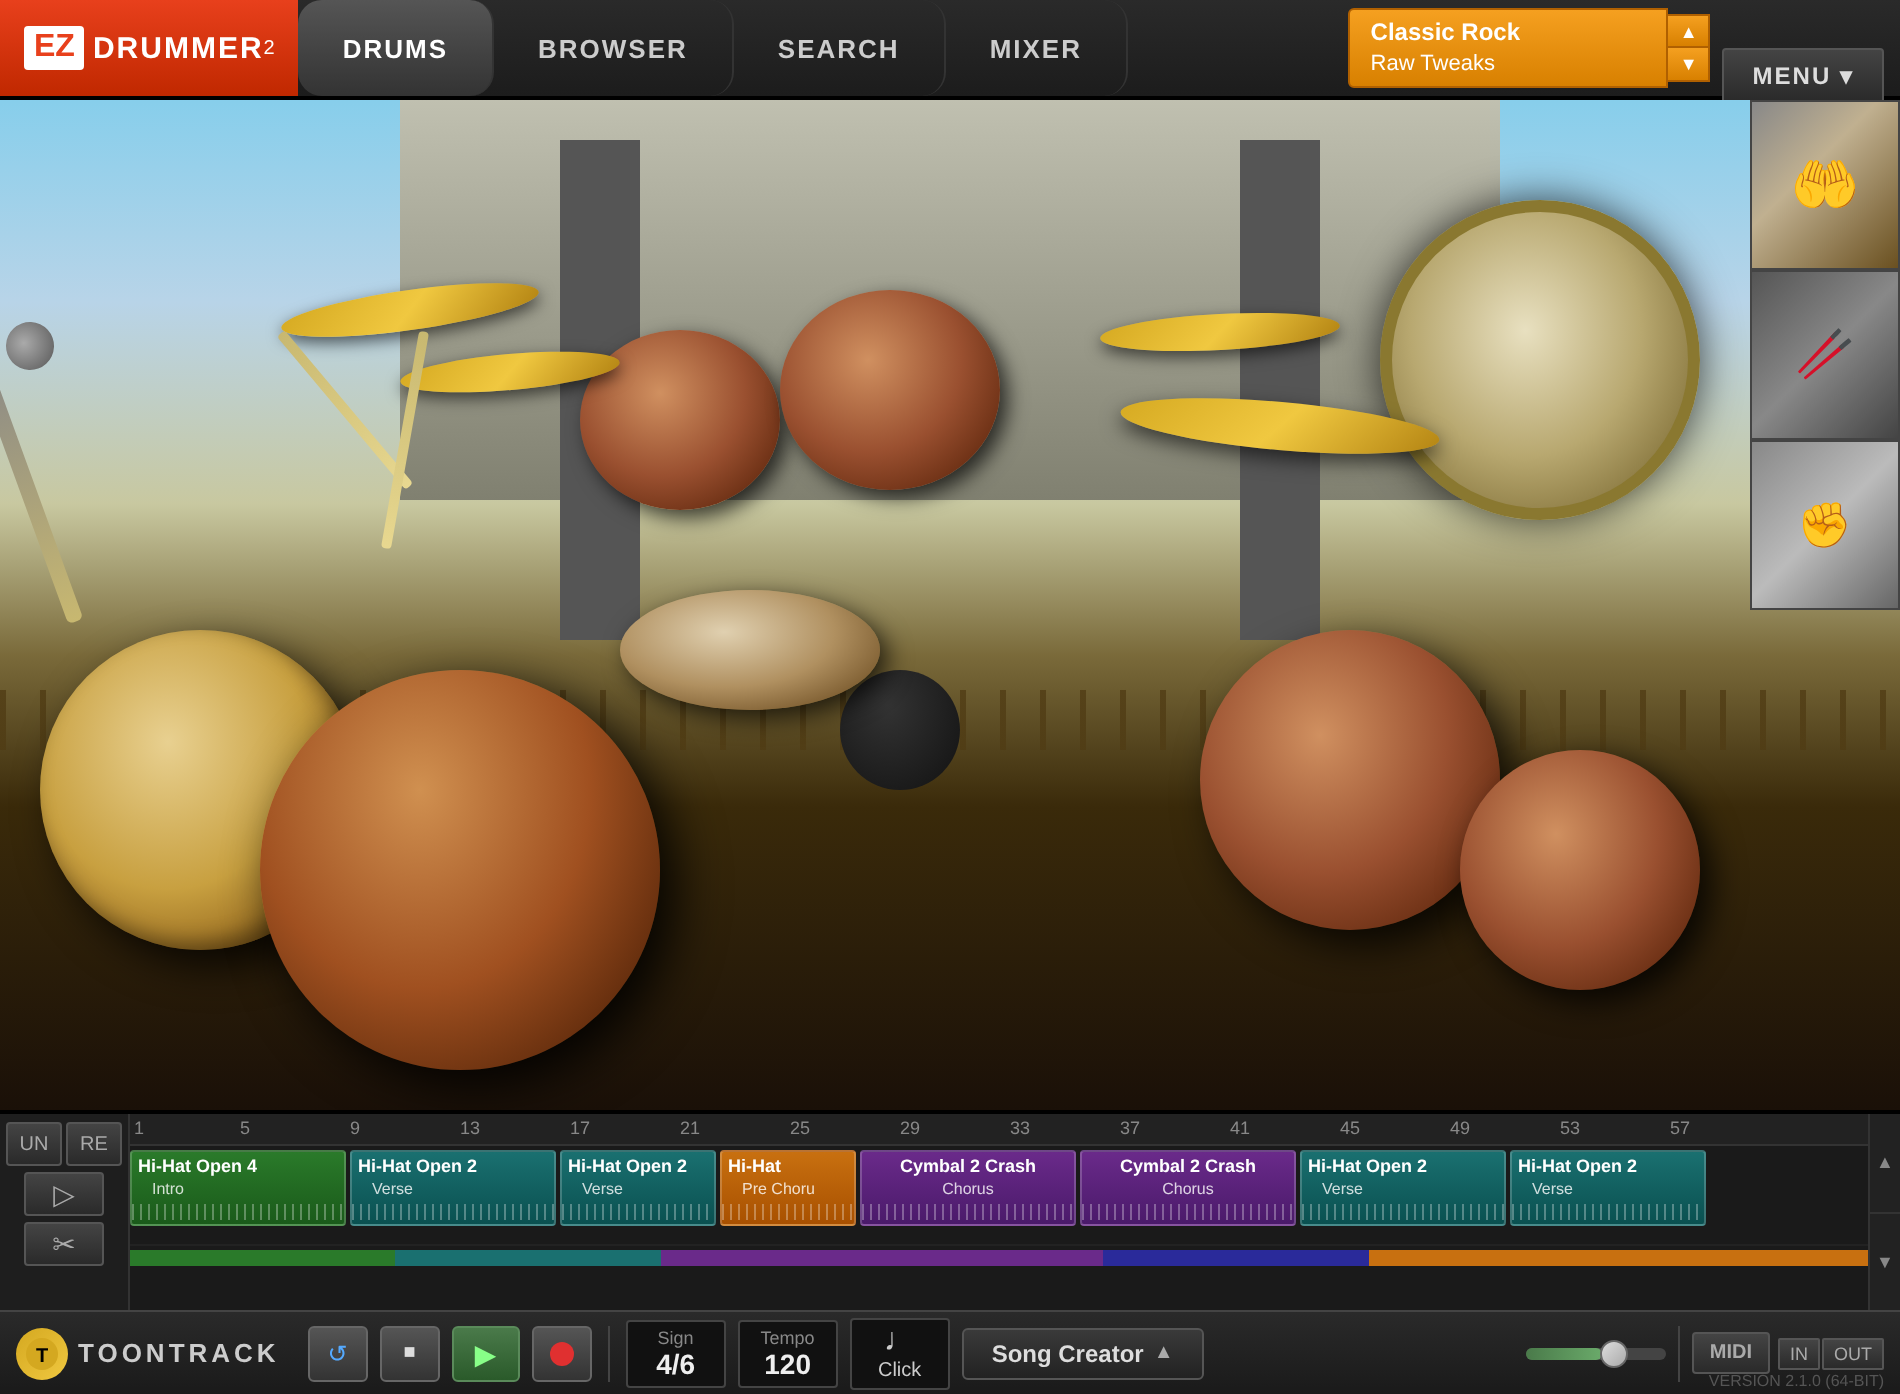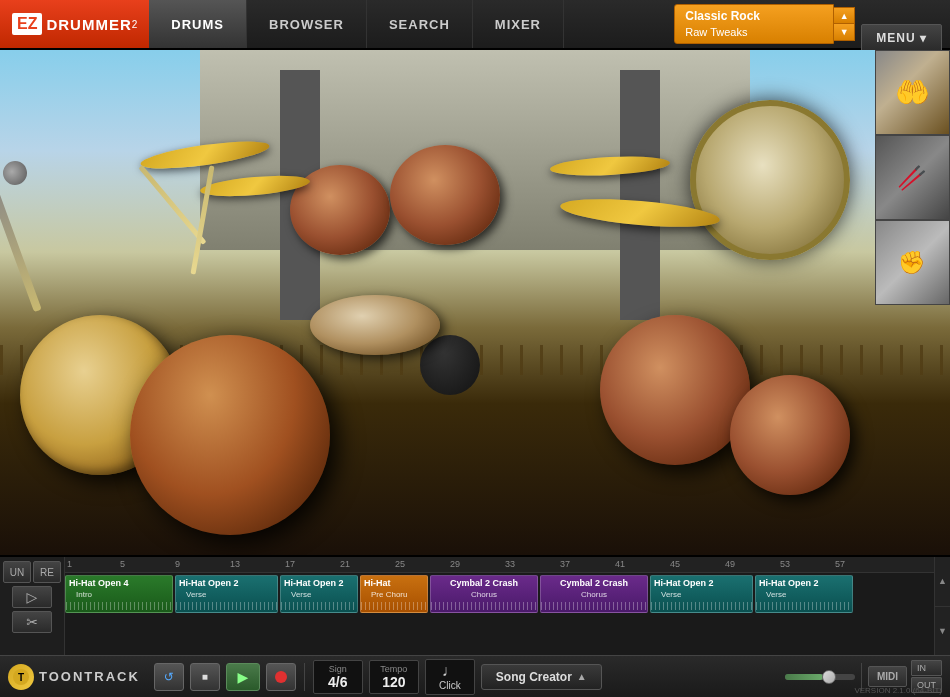--- a/index.html
+++ b/index.html
@@ -56,20 +56,21 @@
       align-items: center;
       justify-content: center;
       padding: 0 22px;
       color: #ccc;
       font-size: 13px;
       font-weight: bold;
       letter-spacing: 1px;
       cursor: pointer;
       border-right: 1px solid #333;
       position: relative;
+      border-radius: 12px;
     }
     .nav-tab.active {
       background: linear-gradient(180deg, #555 0%, #333 100%);
       color: #fff;
     }
     .preset-selector {
       margin-left: auto;
       display: flex;
       align-items: center;
       margin-right: 8px;
@@ -251,21 +252,21 @@
       position: absolute;
       color: #888;
       font-size: 9px;
       top: 2px;
     }
     .track-area {
       height: 84px;
       position: relative;
       background: #1a1a1a;
       display: flex;
-      flex-direction: row;
+      flex-direction: column;
     }
     .track-row {
       height: 42px;
       display: flex;
       position: relative;
       border-bottom: 1px solid #222;
     }
     
     .seq-block {
       position: absolute;
@@ -510,21 +511,21 @@
       border: 1px solid #555;
       border-radius: 2px;
       color: #aaa;
       font-size: 10px;
       font-weight: bold;
       padding: 4px 8px;
       cursor: pointer;
     }
     .in-out-btns {
       display: flex;
-      flex-direction: column;
+      flex-direction: row;
       gap: 1px;
       justify-content: center;
     }
     .in-out-btn {
       background: linear-gradient(180deg, #444, #2a2a2a);
       border: 1px solid #555;
       color: #aaa;
       font-size: 9px;
       padding: 2px 5px;
       cursor: pointer;

